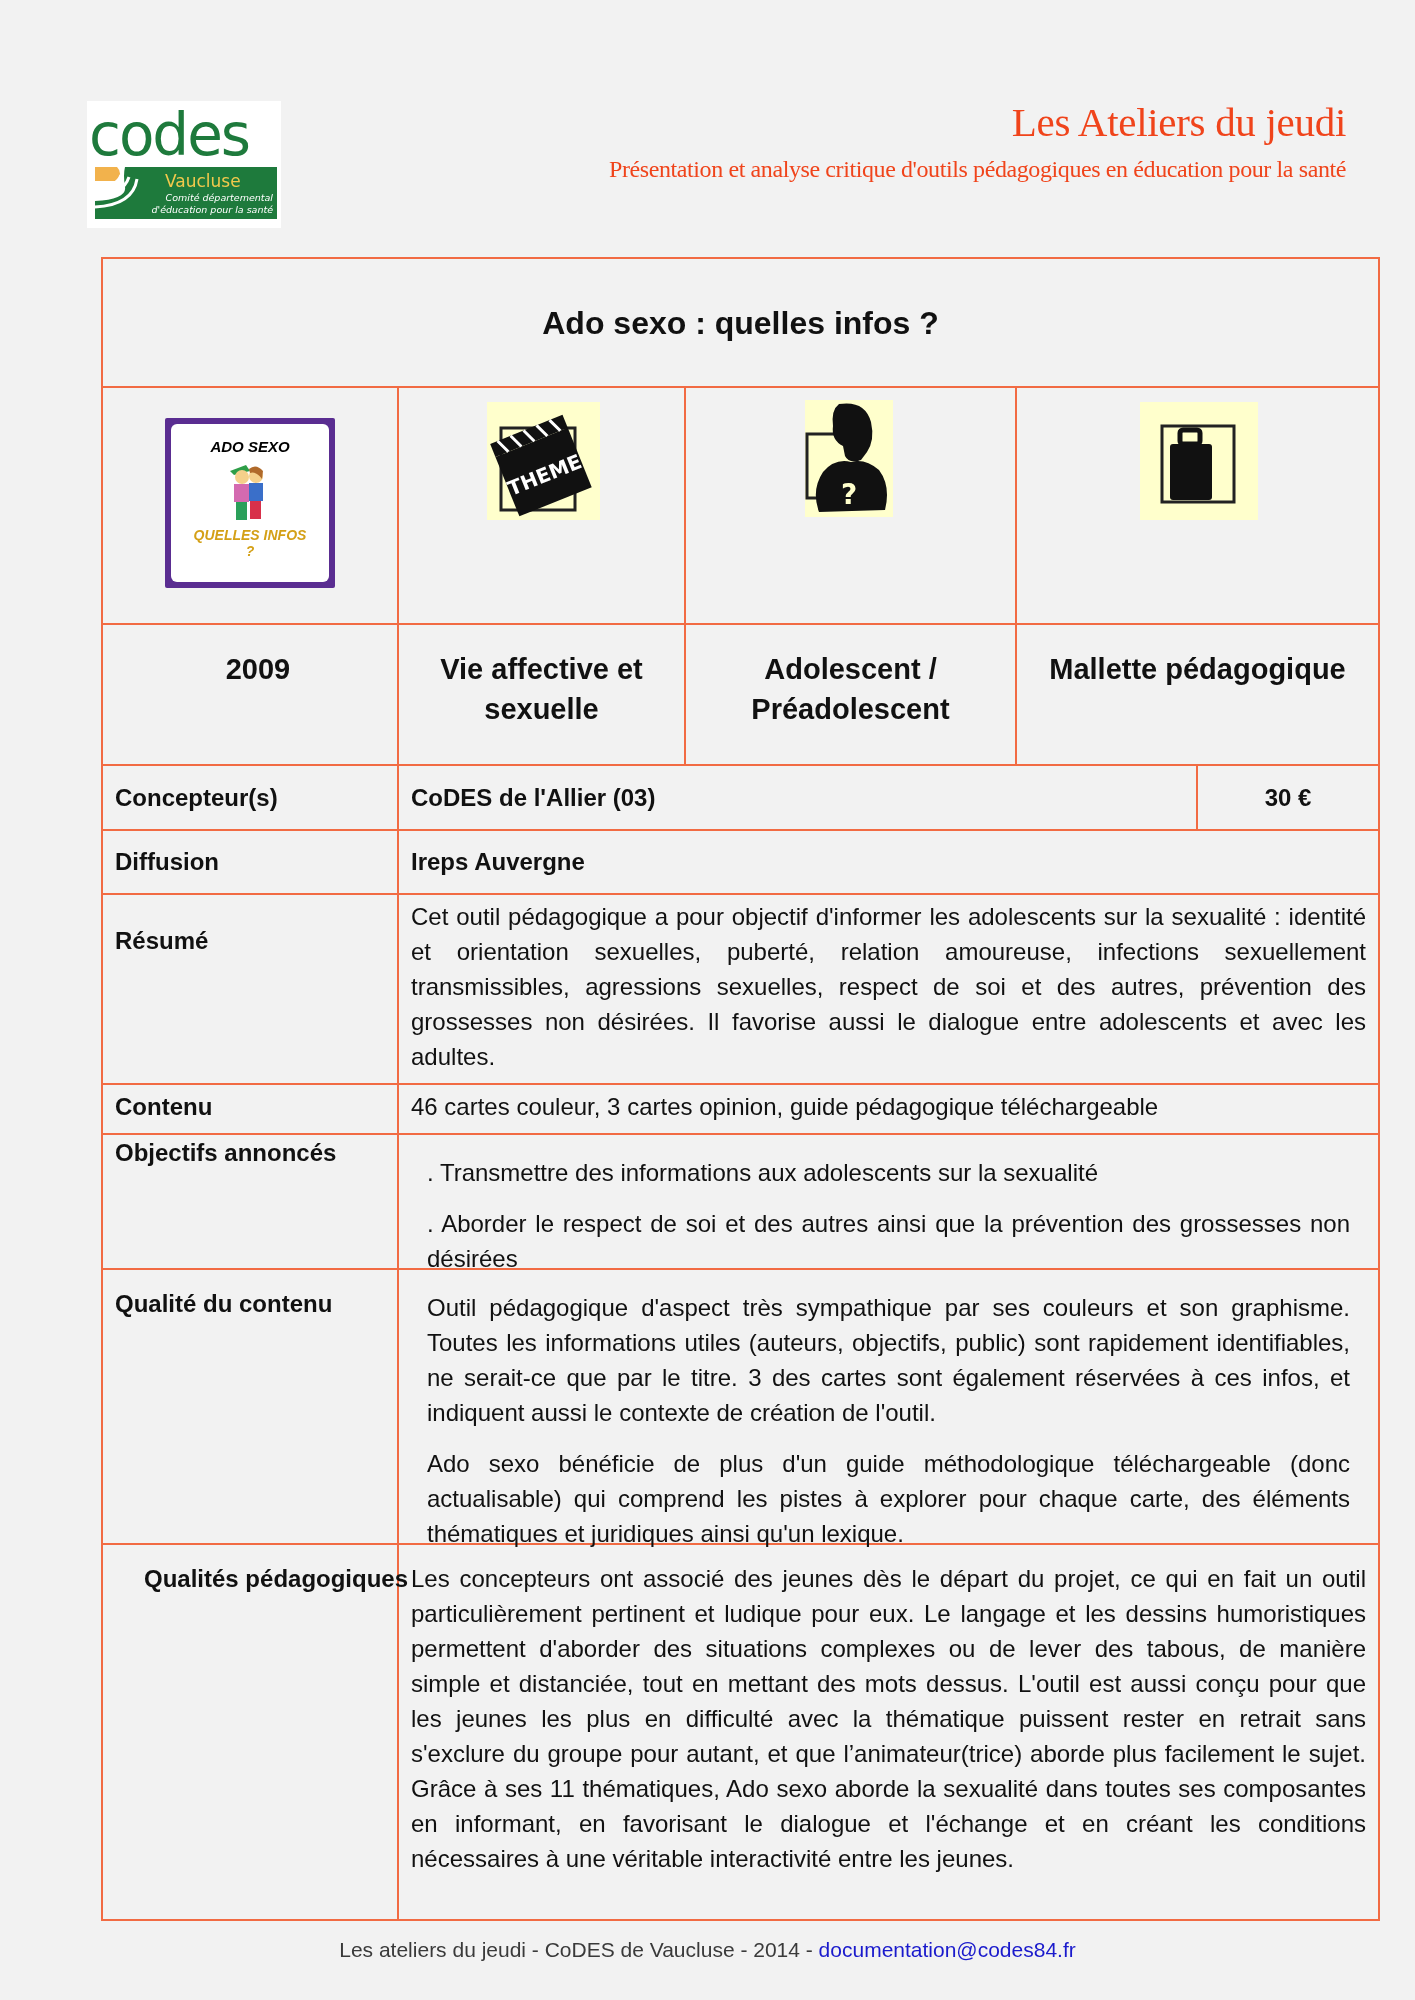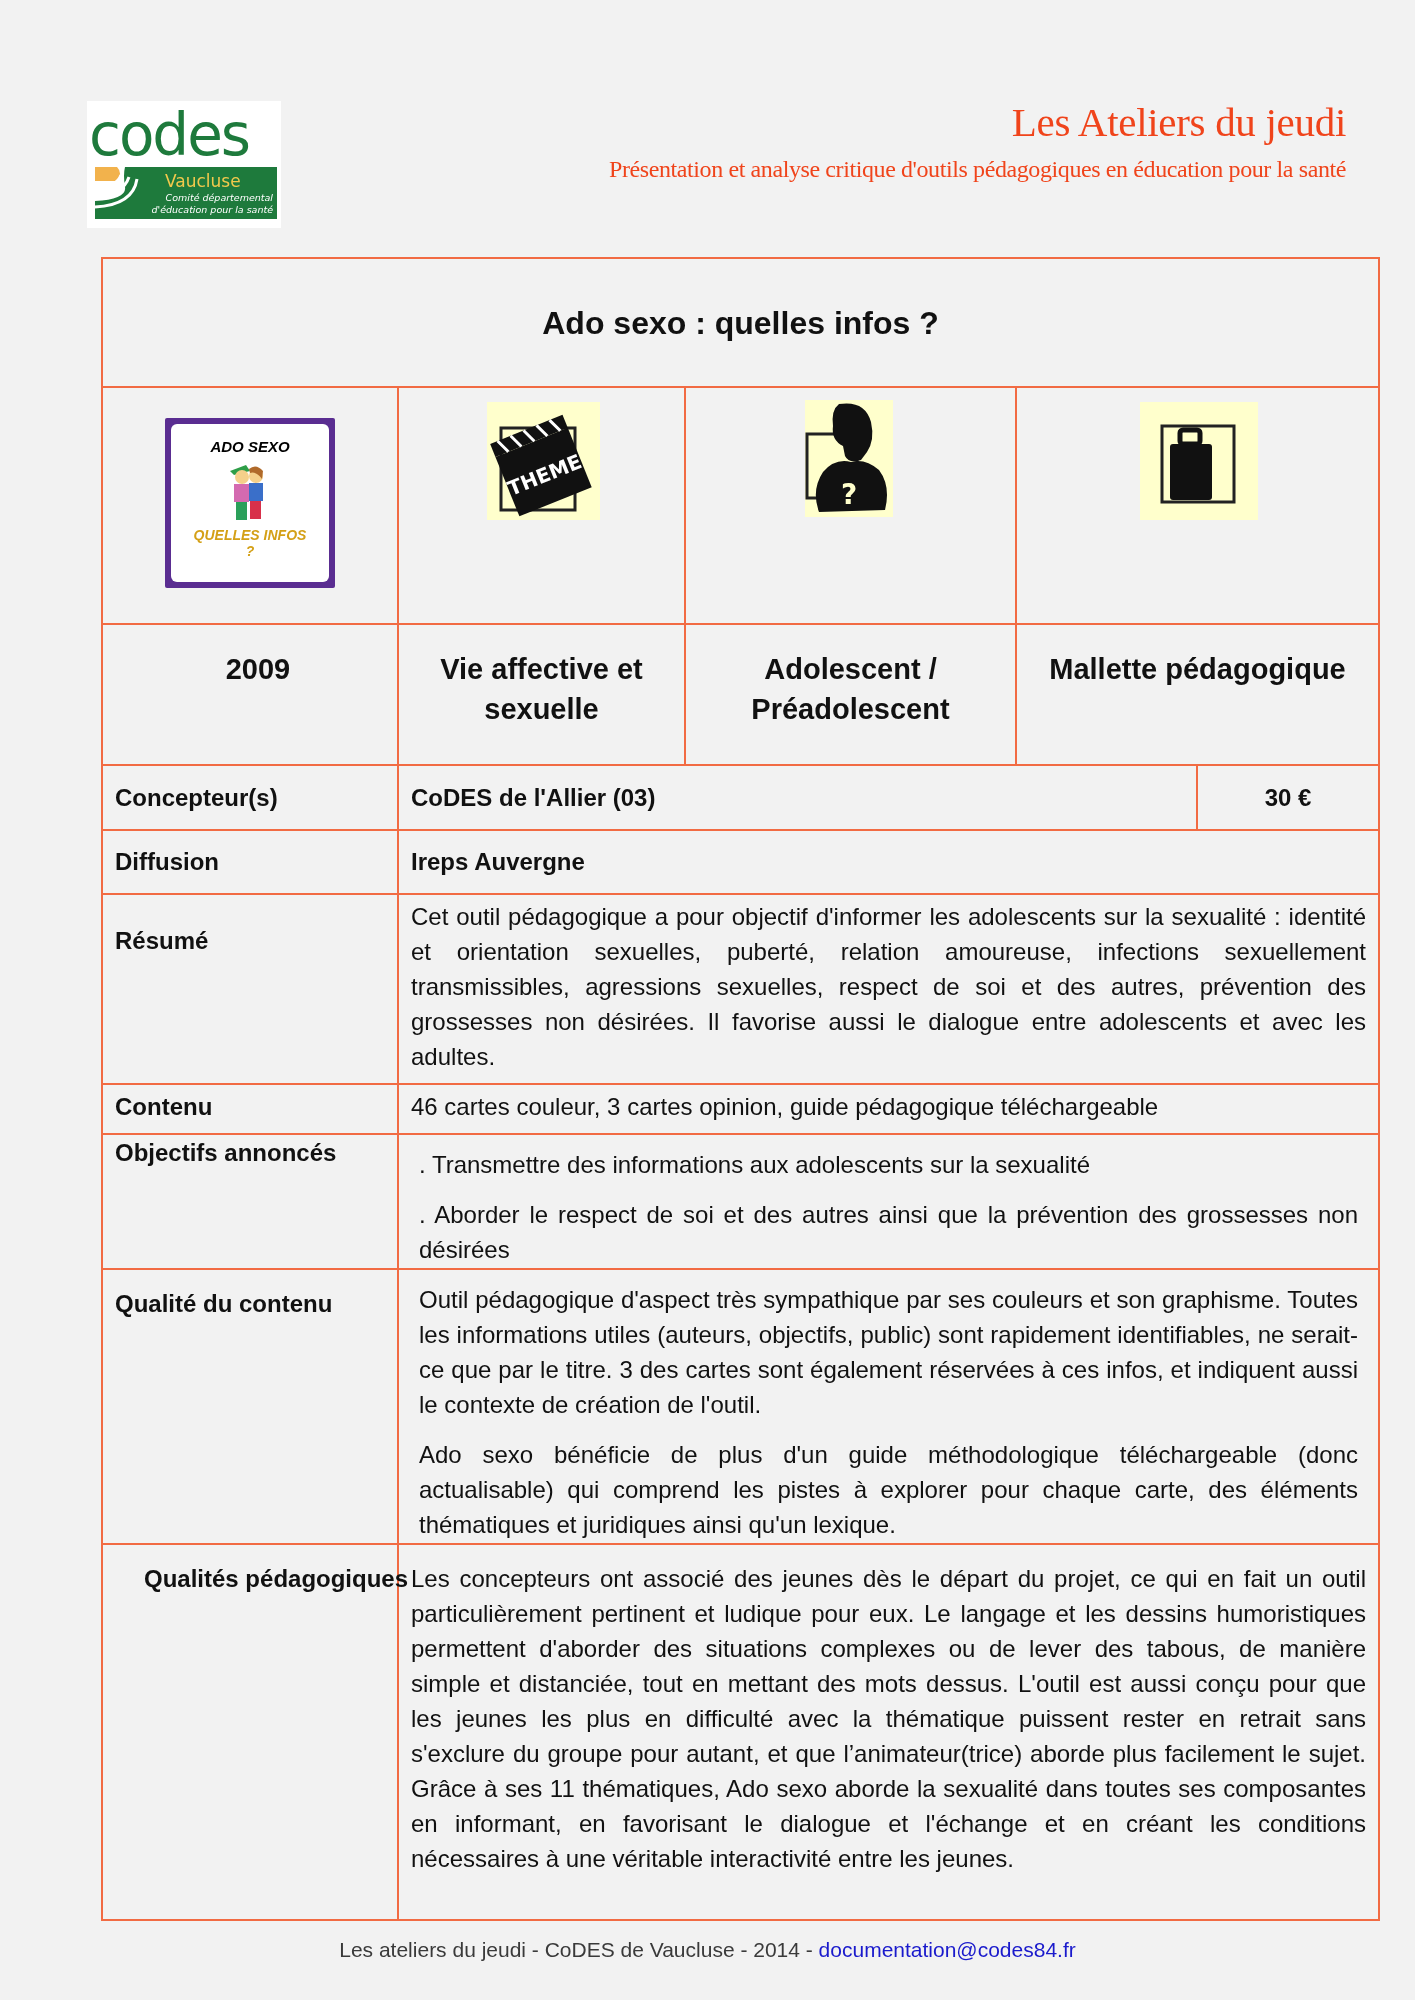--- a/index.html
+++ b/index.html
@@ -35,21 +35,21 @@
     left:0; top:0; width:1275px; height:129px;
     display:flex; align-items:center; justify-content:center;
     font-weight:bold; font-size:32px;
   }
   .big {
     font-weight:bold; font-size:29px; text-align:center; line-height:40px;
   }
   .lbl { font-weight:bold; font-size:24px; padding:12px 12px; line-height:35px; }
   .val { font-size:24px; padding:4px 12px 0 12px; line-height:35px; text-align:justify; }
   .valb { font-weight:bold; font-size:24px; padding:12px 12px; line-height:35px; }
-  .val p { margin:8px; }
+  .val p { margin:16px; }
   .val p + p { margin-top:15px; }
   .icon-box { position:absolute; background:#ffffcc; }
   .footer {
     position:absolute; left:0; width:1415px; top:1938px; text-align:center;
     font-size:21px; color:#3a3a3a;
   }
   .footer a { color:#1a1acc; text-decoration:none; }
 </style>
 </head>
 <body>

